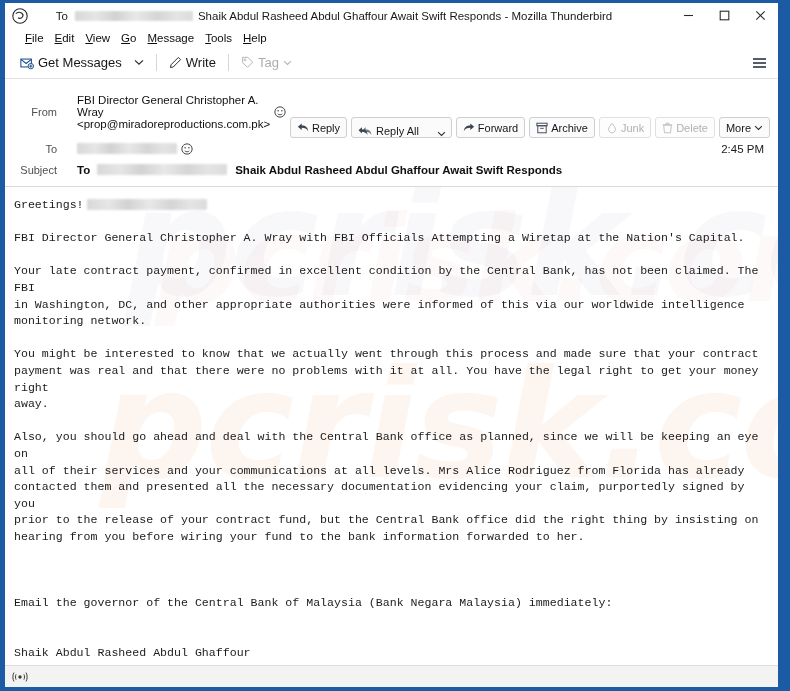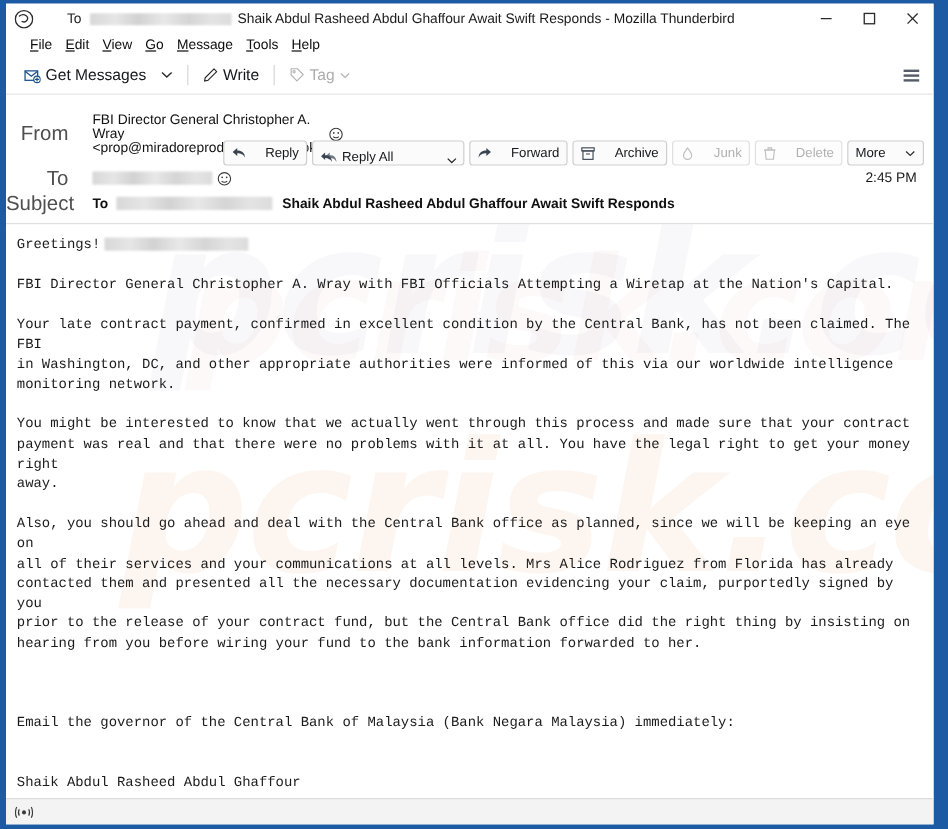--- a/index.html
+++ b/index.html
@@ -121,42 +121,42 @@
   .hdr-row {
     display: flex;
     align-items: center;
     min-height: 21px;
     padding: 0 8px 0 0;
   }
   .hdr-label {
     width: 72px;
     text-align: right;
     padding-right: 20px;
-    font-size: 17px;
+    font-size: 11px;
     color: #4f4f4f;
     flex: 0 0 auto;
   }
   .hdr-value {
     font-size: 11.5px;
     color: #101010;
     display: flex;
     align-items: center;
     gap: 4px;
     flex: 1 1 auto;
     min-width: 0;
   }
   .hdr-value.bold { font-weight: bold; }
   .star-icon { width: 12px; height: 12px; flex: 0 0 auto; }
   .hdr-actions {
     display: flex; align-items: center; gap: 0;
     flex: 0 0 auto;
     margin-left: auto;
   }
   .abtn {
-    display: flex; align-items: center; gap: 16px;
+    display: flex; align-items: center; gap: 3px;
     font-size: 11px;
     color: #15171a;
     border: 1px solid #cfcfcf;
     background: #fbfbfb;
     border-radius: 3px;
     height: 21px;
     padding: 0 6px;
     margin-left: 4px;
     white-space: nowrap;
     margin-top: 32px;

